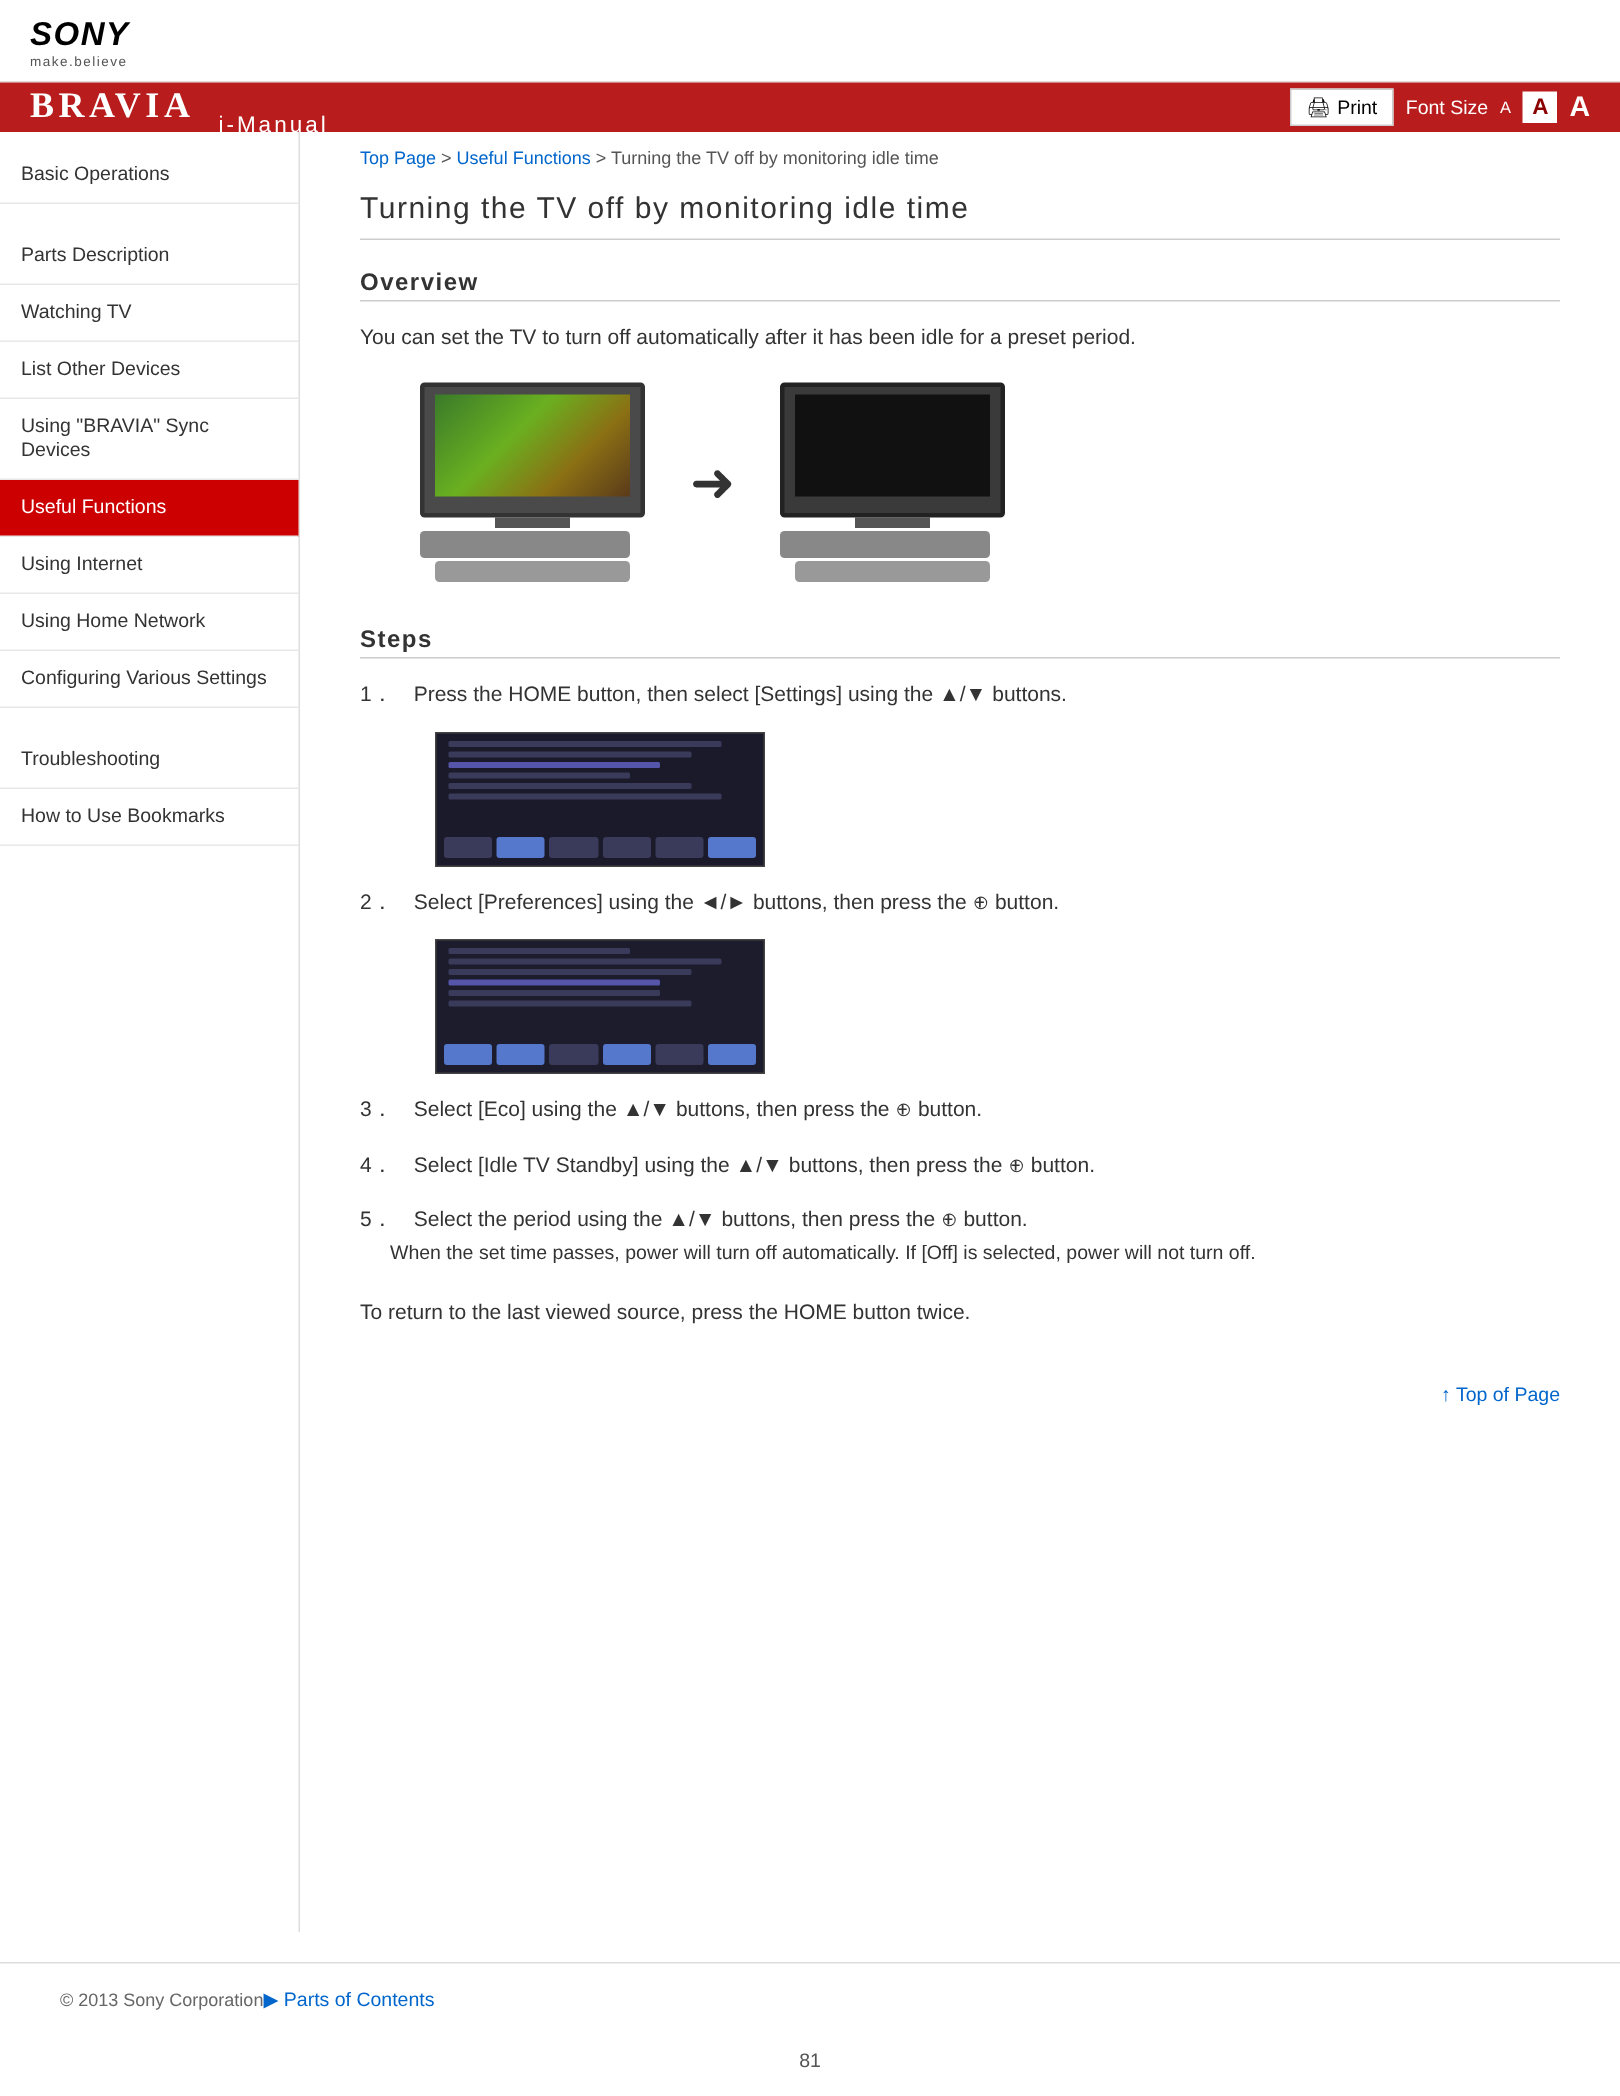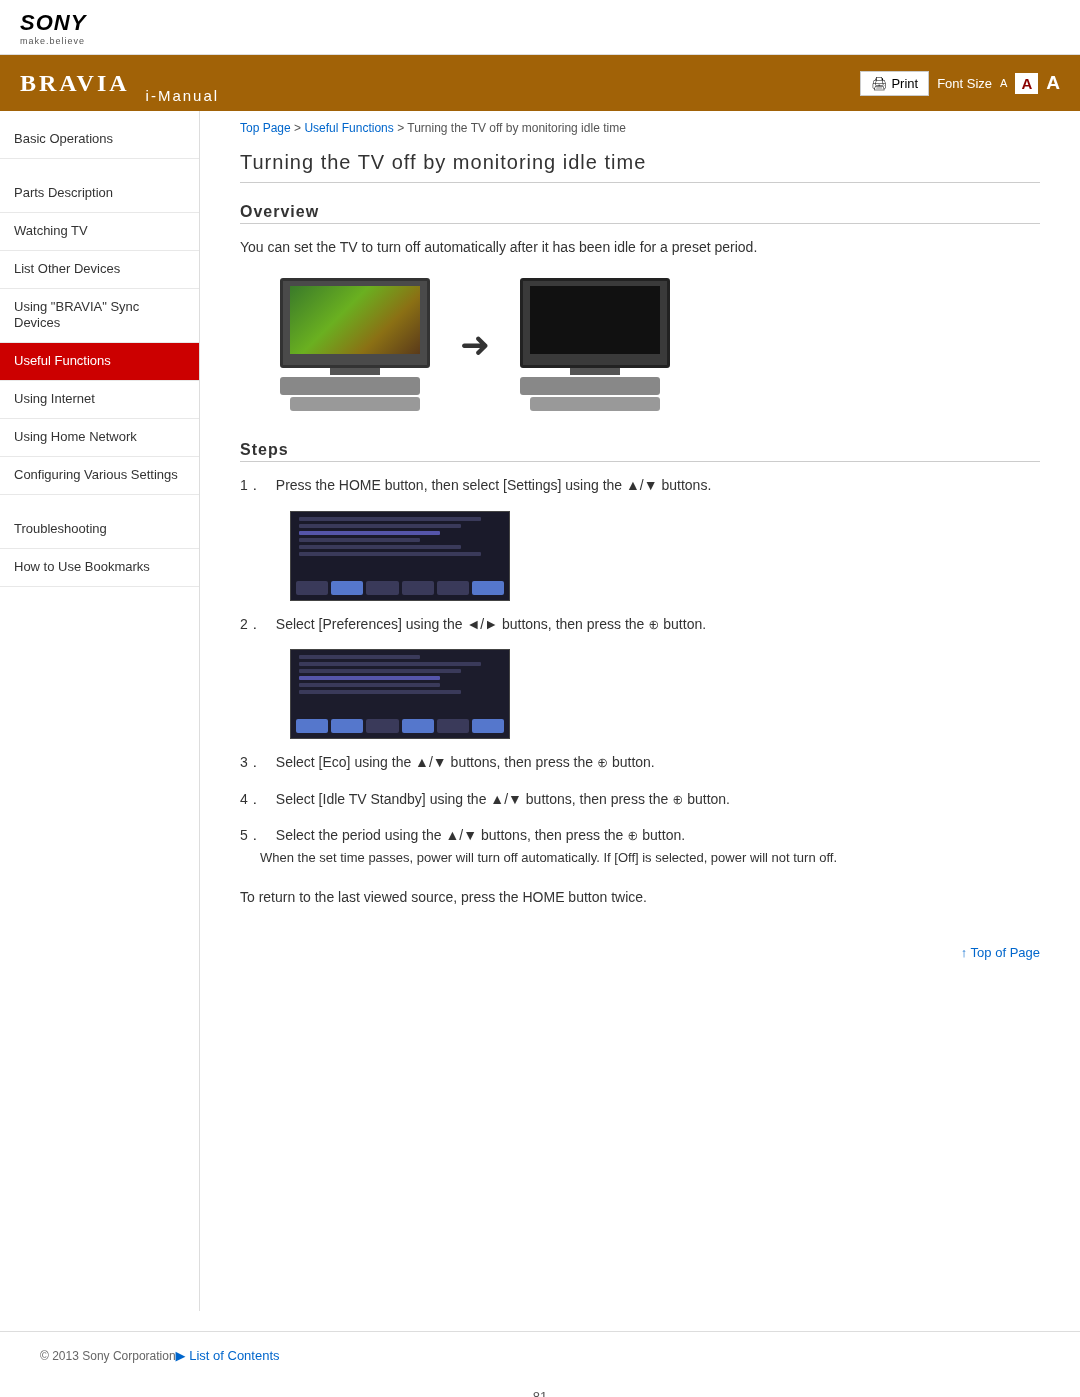--- a/index.html
+++ b/index.html
@@ -4,21 +4,21 @@
   <style>
     * { box-sizing: border-box; margin: 0; padding: 0; }
     body { font-family: Arial, sans-serif; font-size: 14px; color: #333; background: #fff; width: 1080px; min-height: 1397px; }
 
     
     .top-header { padding: 12px 20px 8px 20px; border-bottom: 1px solid #ddd; }
     .sony-logo { font-size: 22px; font-weight: bold; font-style: italic; letter-spacing: 1px; color: #000; line-height: 1; }
     .sony-tagline { font-size: 9px; color: #555; letter-spacing: 1px; margin-top: 2px; }
 
     
-    .nav-bar { background: #a16207; height: 56px; display: flex; align-items: center; padding: 0 20px; position: relative; }
+    .nav-bar { background: #b91c1c; height: 33px; display: flex; align-items: center; padding: 0 20px; position: relative; }
     .bravia-logo { color: #fff; font-size: 24px; font-weight: bold; letter-spacing: 3px; margin-right: 16px; font-family: 'Times New Roman', serif; }
     .imanual-text { color: #fff; font-size: 15px; letter-spacing: 2px; margin-top: 24px; }
     .nav-bar-right { position: absolute; right: 20px; display: flex; align-items: center; gap: 8px; }
     .print-btn { background: #fff; border: 1px solid #ccc; padding: 4px 10px; font-size: 13px; cursor: pointer; display: flex; align-items: center; gap: 4px; }
     .font-size-label { color: #fff; font-size: 13px; }
     .font-size-a { color: #fff; font-size: 11px; cursor: pointer; }
     .font-size-b { background: #fff; color: #8b0000; font-size: 15px; font-weight: bold; padding: 2px 6px; cursor: pointer; }
     .font-size-c { color: #fff; font-size: 19px; font-weight: bold; cursor: pointer; }
 
     
@@ -236,17 +236,17 @@
         <span>↑ </span><span>Top of Page</span>
       </a>
     </div>
 
   </div>
 </div>
 
 <div class="bottom-bar">
   <span class="copyright">© 2013 Sony Corporation</span>
   <a class="list-of-contents">
-    <span>▶ </span><span>List of Contents</span>
+    <span>▶ </span><span>Parts of Contents</span>
   </a>
 </div>
 
 <div class="page-number">81</div>
 
 </body></html>

